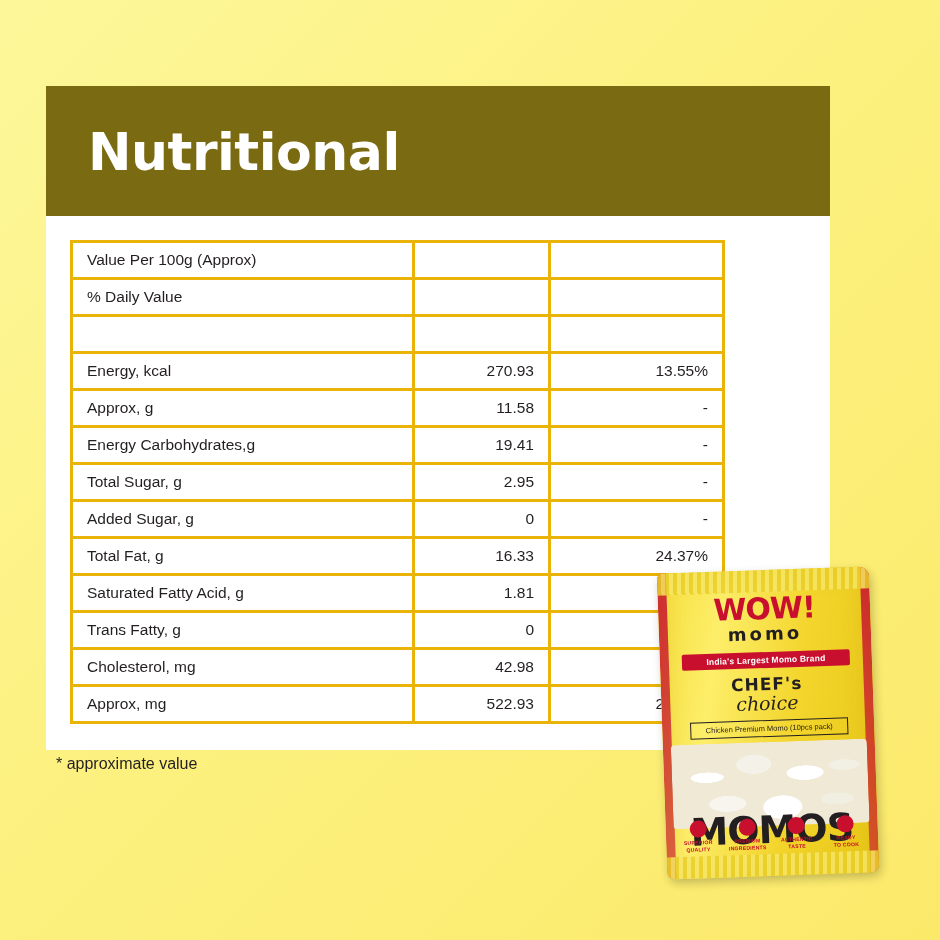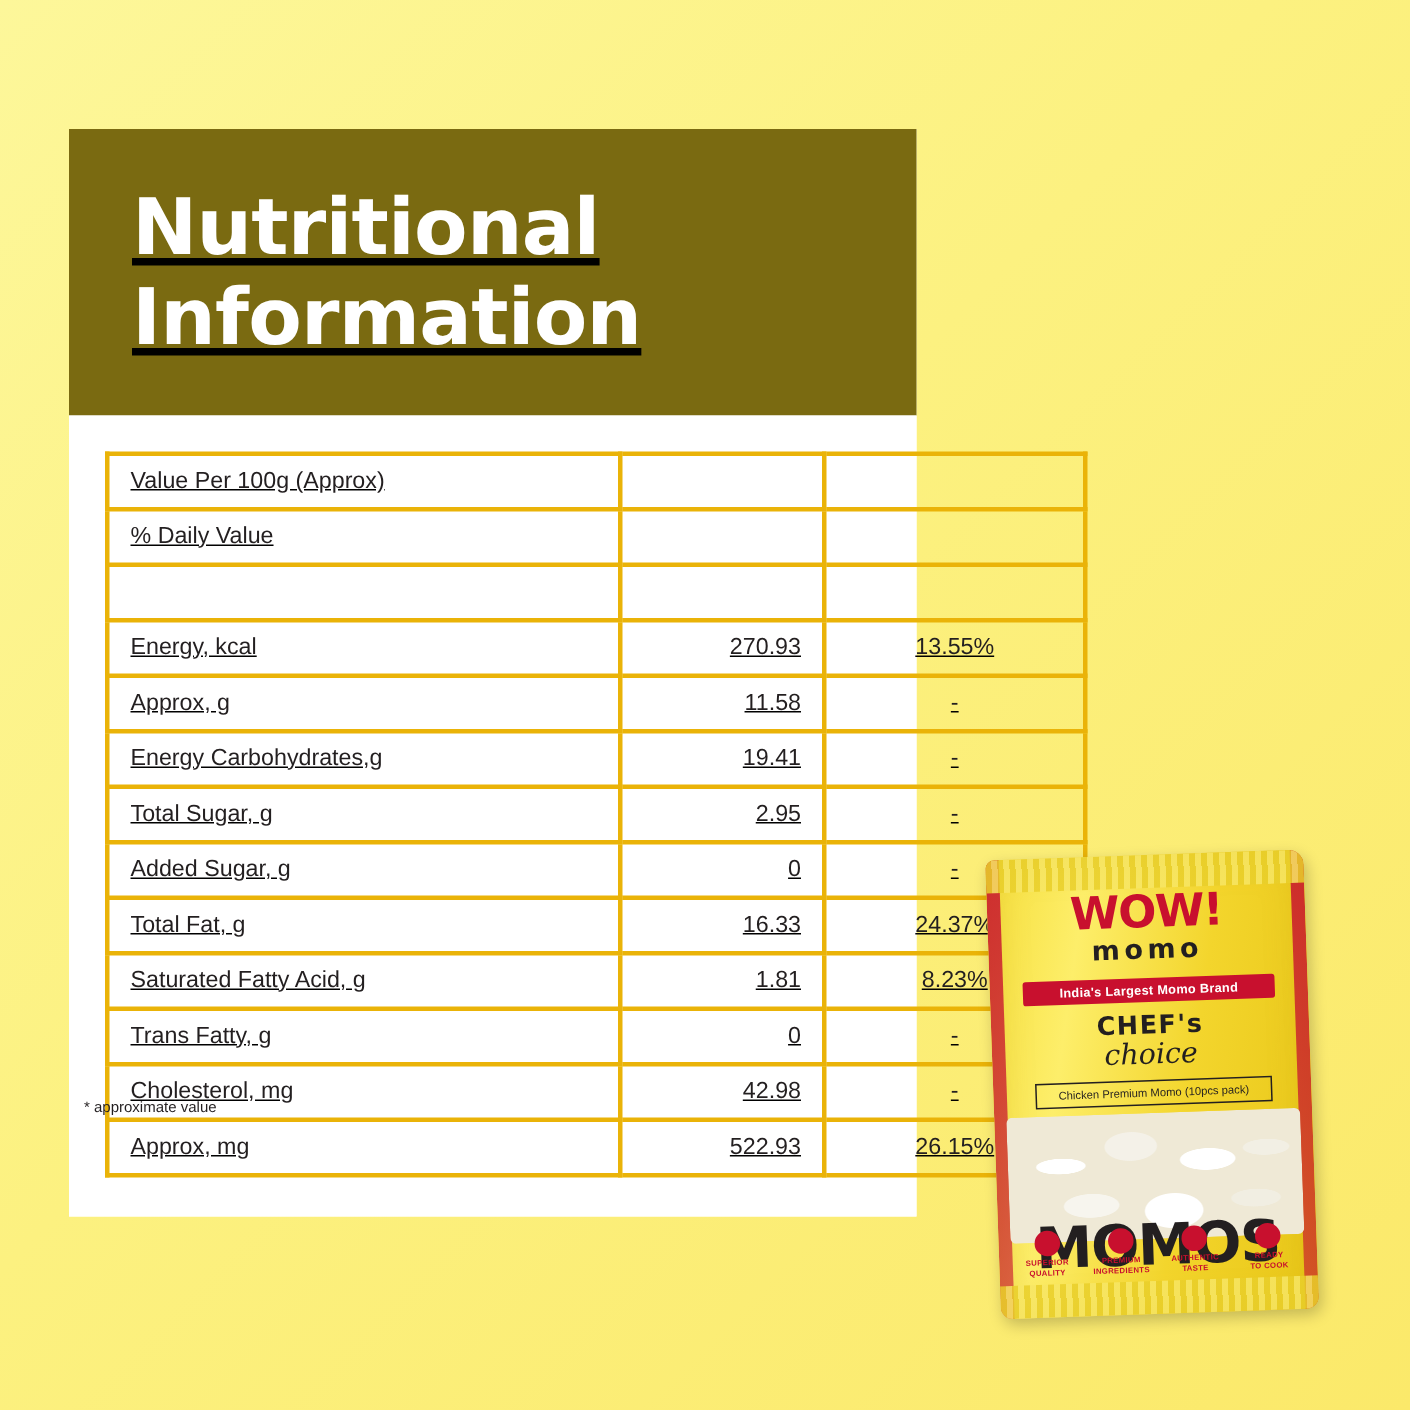--- a/index.html
+++ b/index.html
@@ -18,24 +18,23 @@
     width: 940px;
     height: 940px;
     background: linear-gradient(135deg, #fdf79a 0%, #fcf180 45%, #fbe96a 100%);
   }
 
   
   .card {
     position: absolute;
     left: 46px;
     top: 86px;
-    width: 565px;
+    width: 784px;
     background: #ffffff;
     box-shadow: 0 0 0 rgba(0,0,0,0);
-    text-decoration: underline;
   }
   .card-header {
     background: #7a6a11;
     padding: 36px 42px 34px 42px;
   }
   .card-title {
     color: #ffffff;
     font-family: "DejaVu Sans", sans-serif;
     font-weight: bold;
     font-size: 52px;
@@ -63,28 +62,28 @@
     padding: 0 14px;
     vertical-align: middle;
   }
   table.nutrition col.c1 { width: 342px; }
   table.nutrition col.c2 { width: 136px; }
   table.nutrition col.c3 { width: 174px; }
   td.val {
     text-align: right;
   }
   td.dv {
-    text-align: center;
+    text-align: right;
     padding-left: 18px;
   }
   .footnote {
     position: absolute;
     left: 56px;
-    top: 733px;
-    font-size: 10px;
+    top: 755px;
+    font-size: 16px;
     color: #231f20;
   }
 
   
   .packet {
     position: absolute;
     left: 652px;
     top: 556px;
     width: 230px;
     height: 330px;
@@ -252,21 +251,20 @@
 </style>
 </head>
 <body>
 
 <div class="page">
 
   <div class="card">
     <div class="card-header">
       <div class="card-title">
         <span class="line">Nutritional</span>
-        <span class="line">Information</span>
       </div>
     </div>
 
     <div class="table-wrap">
       <table class="nutrition">
         <colgroup>
           <col class="c1">
             <col class="c2">
             <col class="c3">
         </colgroup>

